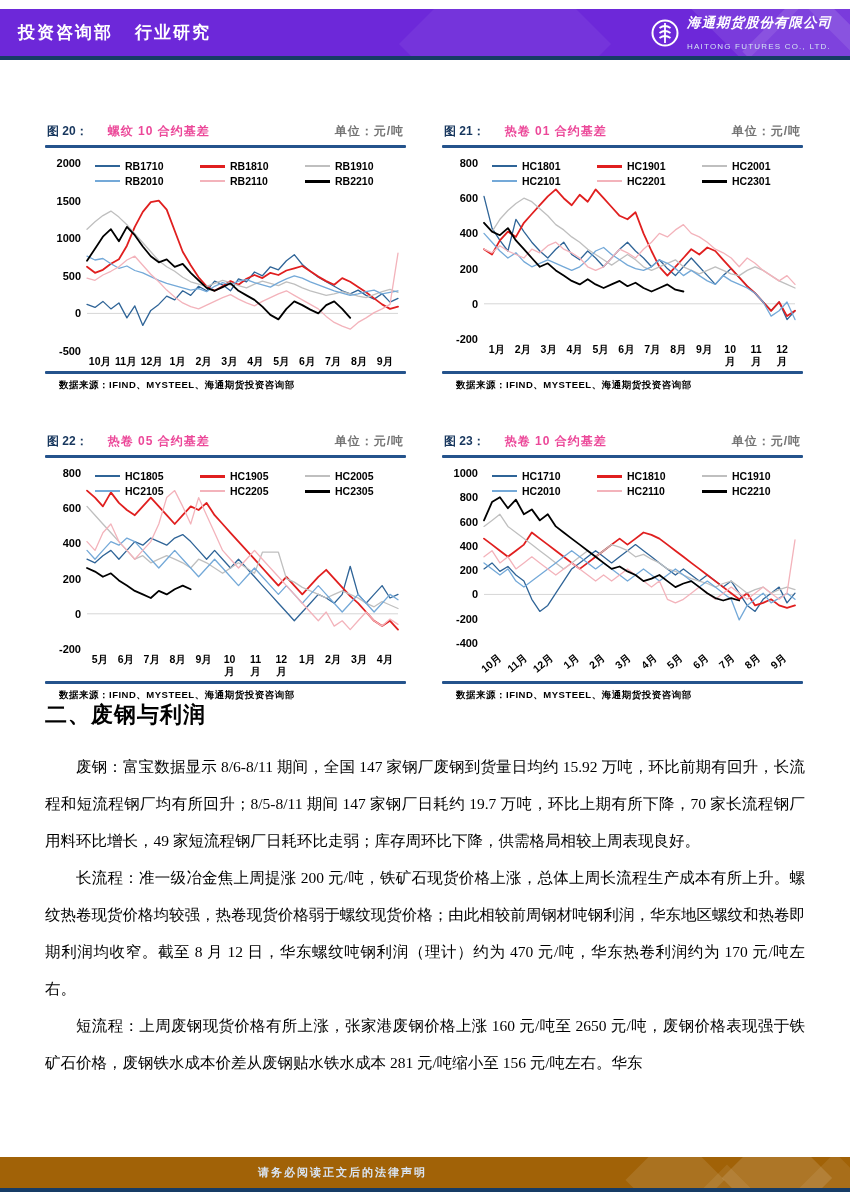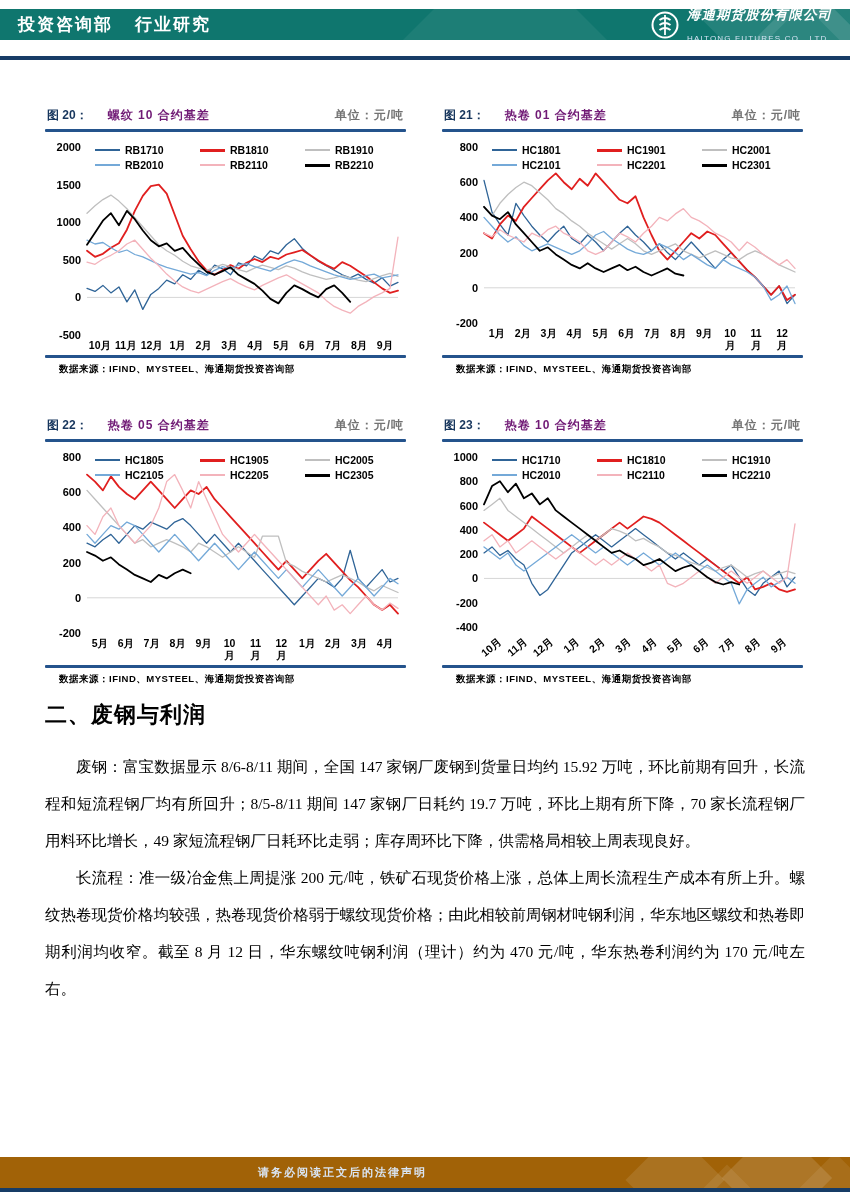--- a/index.html
+++ b/index.html
@@ -3,22 +3,22 @@
 <meta charset="utf-8">
 <style>
   * { margin:0; padding:0; box-sizing:border-box; }
   html,body { background:#fff; }
   body {
     width:850px; height:1202px; position:relative; overflow:hidden;
     font-family:"Liberation Sans","DejaVu Sans",sans-serif; color:#000;
   }
   
   .topbar {
-    position:absolute; left:0; top:9px; width:850px; height:31px;
-    background:#0f766e; overflow:hidden;
+    position:absolute; left:0; top:9px; width:850px; height:47px;
+    background:#6d28d9; overflow:hidden;
   }
   .topbar-strip, .botbar-strip {
     position:absolute; left:0; width:850px; height:4px; background:#173C66;
   }
   .topbar-strip { top:56px; }
   .deco { position:absolute; background:rgba(255,255,255,0.09); transform:rotate(45deg); }
   .deco.d1 { width:150px; height:150px; left:430px; top:-40px; background:rgba(255,255,255,0.06);}
   .deco.d2 { width:90px;  height:90px;  left:700px; top:-55px; }
   .deco.d3 { width:95px;  height:95px;  left:762px; top:-5px;  background:rgba(255,255,255,0.12);}
   .deco.d4 { width:80px;  height:80px;  left:815px; top:-50px; }
@@ -37,27 +37,27 @@
     position:absolute; left:0; right:165px; top:0; height:31px; line-height:31px;
     text-align:center; color:#D9E4F1; font-size:11px; font-weight:bold; letter-spacing:2px;
   }
   .botbar-strip { bottom:10px; }
   .botbar .deco.d5 { width:70px; height:70px; left:640px; top:-12px; background:rgba(255,255,255,0.10);}
   .botbar .deco.d6 { width:70px; height:70px; left:692px; top:22px;  background:rgba(255,255,255,0.08);}
   .botbar .deco.d7 { width:78px; height:78px; left:738px; top:-18px; background:rgba(255,255,255,0.13);}
   .botbar .deco.d8 { width:70px; height:70px; left:800px; top:10px;  background:rgba(255,255,255,0.08);}
   
   .charts {
-    position:absolute; left:45px; top:104px; width:737px;
+    position:absolute; left:45px; top:120px; width:737px;
     display:grid; grid-template-columns:361px 361px; column-gap:15px; row-gap:24px;gap:36px;
   }
   .chart-block { width:361px; }
   .chart-head { display:flex; align-items:baseline; font-size:12px; font-weight:bold; padding:3px 2px 5px 2px; }
   .fig-label { color:#17365D; }
-  .chart-title { color:#701a75; margin-left:20px; letter-spacing:1px; }
+  .chart-title { color:#ec4899; margin-left:20px; letter-spacing:1px; }
   .chart-unit { margin-left:auto; color:#737373; letter-spacing:1px; }
   .rule { height:3px; background:#24538C; border-radius:1px; }
   .plot-wrap { position:relative; height:212px; margin-top:9px; }
   .legend {
     position:absolute; left:50px; top:3px; right:0;
     display:grid; grid-template-columns:1fr 1fr 1fr; row-gap:3px; column-gap:4px;
     font-size:10.5px; font-weight:bold;
   }
   .legend-item { display:flex; align-items:center; gap:5px; white-space:nowrap; }
   .legend-swatch { flex:none; width:25px; }
@@ -363,20 +363,21 @@
     <div class="rule rule2"></div>
     <div class="source">数据来源：IFIND、MYSTEEL、海通期货投资咨询部</div>
   </div>
 
 </div>
 
 <div class="content">
   <div class="sec-title">二、废钢与利润</div>
   <p class="para">废钢：富宝数据显示 8/6-8/11 期间，全国 147 家钢厂废钢到货量日均约 15.92 万吨，环比前期有回升，长流程和短流程钢厂均有所回升；8/5-8/11 期间 147 家钢厂日耗约 19.7 万吨，环比上期有所下降，70 家长流程钢厂用料环比增长，49 家短流程钢厂日耗环比走弱；库存周环比下降，供需格局相较上周表现良好。</p>
   <p class="para">长流程：准一级冶金焦上周提涨 200 元/吨，铁矿石现货价格上涨，总体上周长流程生产成本有所上升。螺纹热卷现货价格均较强，热卷现货价格弱于螺纹现货价格；由此相较前周钢材吨钢利润，华东地区螺纹和热卷即期利润均收窄。截至 8 月 12 日，华东螺纹吨钢利润（理计）约为 470 元/吨，华东热卷利润约为 170 元/吨左右。</p>
+  <p class="para">短流程：上周废钢现货价格有所上涨，张家港废钢价格上涨 160 元/吨至 2650 元/吨，废钢价格表现强于铁矿石价格，废钢铁水成本价差从废钢贴水铁水成本 281 元/吨缩小至 156 元/吨左右。华东</p>
 </div>
 
 <div class="botbar">
   <div class="deco d5"></div>
   <div class="deco d6"></div>
   <div class="deco d7"></div>
   <div class="deco d8"></div>
   <div class="disclaimer">请务必阅读正文后的法律声明</div>
 </div>
 <div class="botbar-strip"></div>

